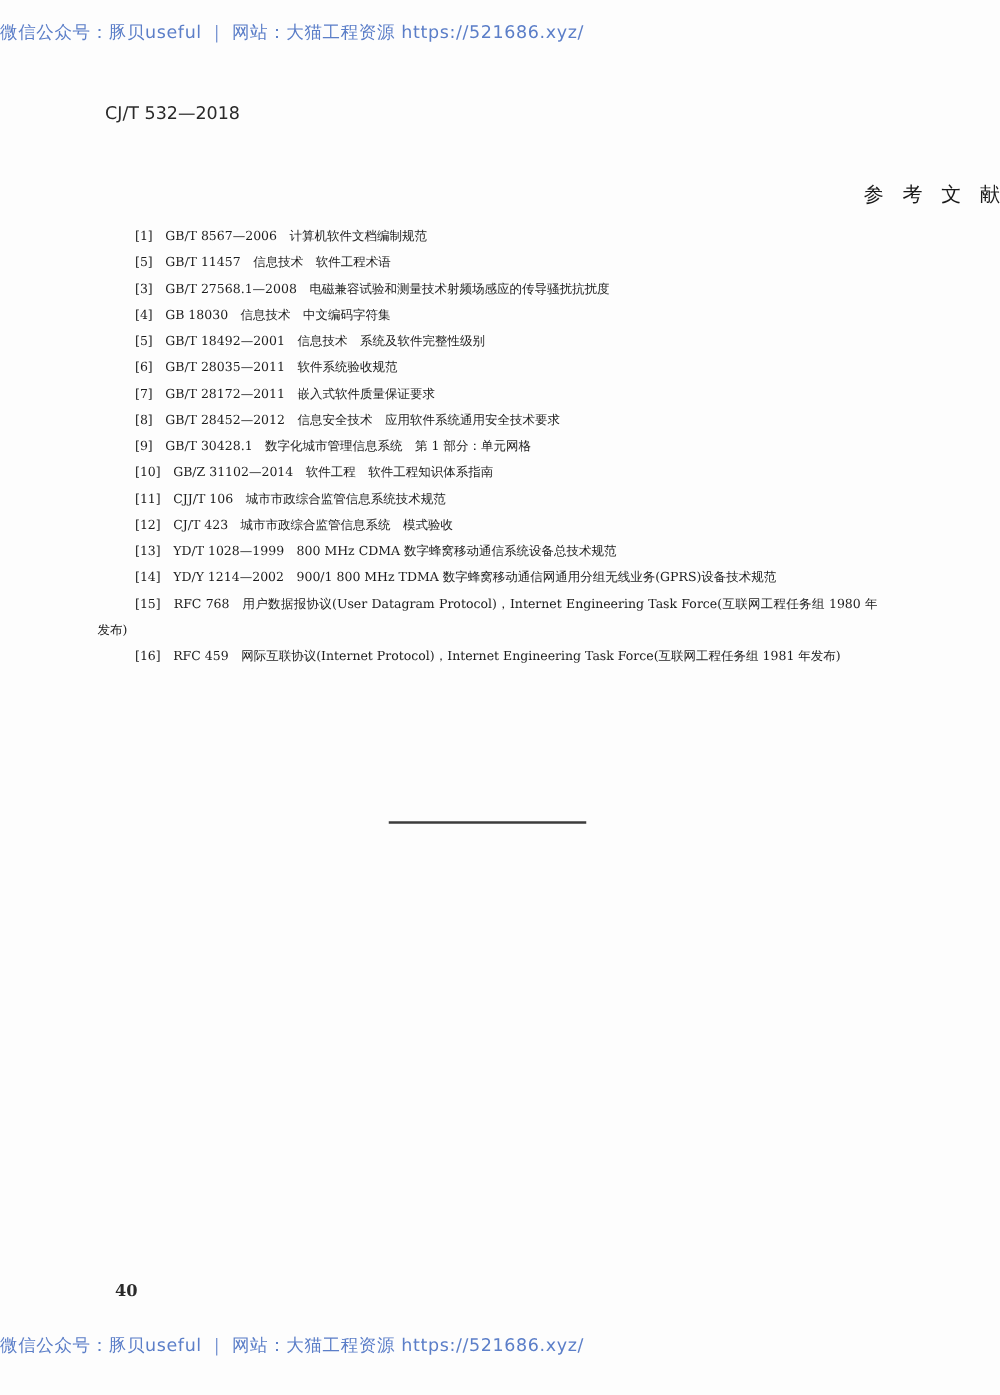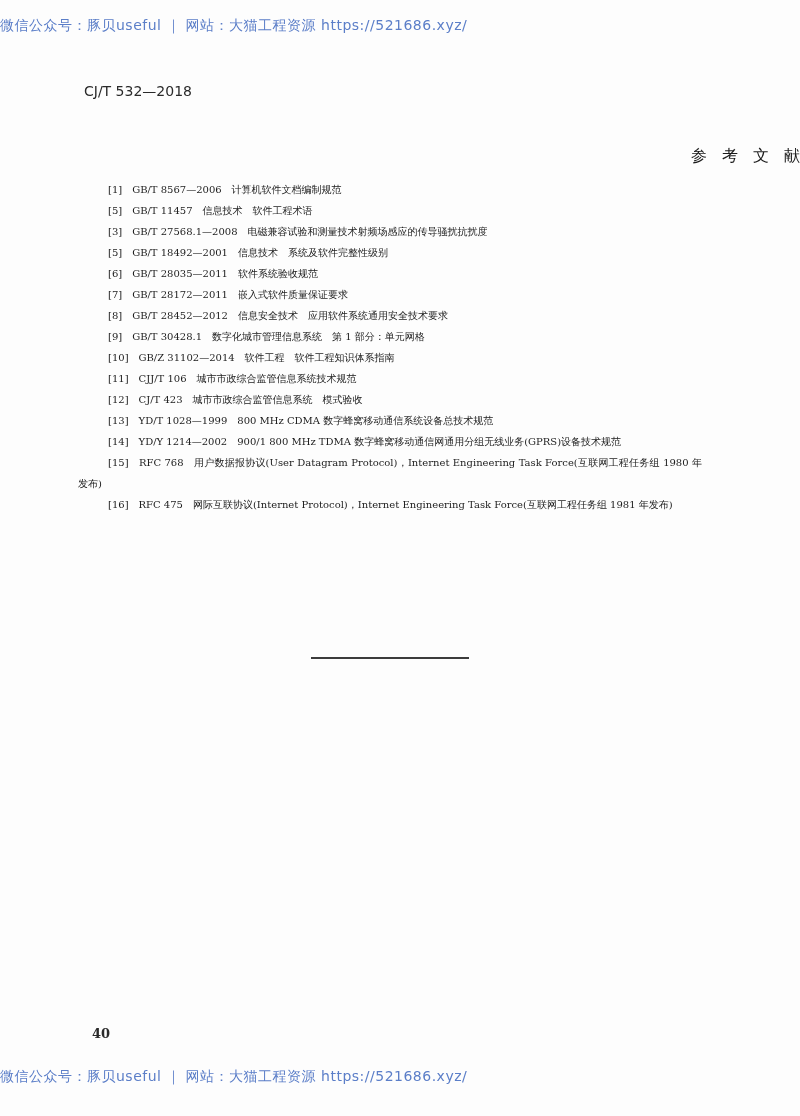--- a/index.html
+++ b/index.html
@@ -71,32 +71,33 @@
   <div class="doc-code">CJ/T 532—2018</div>
 
   <div class="title">
     <span>参考文献</span>
   </div>
 
   <div class="refs">
     <p>[1]　GB/T 8567—2006　计算机软件文档编制规范</p>
     <p>[5]　GB/T 11457　信息技术　软件工程术语</p>
     <p>[3]　GB/T 27568.1—2008　电磁兼容试验和测量技术射频场感应的传导骚扰抗扰度</p>
+    <p>[4]　GB 18030　信息技术　中文编码字符集</p>
     <p>[5]　GB/T 18492—2001　信息技术　系统及软件完整性级别</p>
     <p>[6]　GB/T 28035—2011　软件系统验收规范</p>
     <p>[7]　GB/T 28172—2011　嵌入式软件质量保证要求</p>
     <p>[8]　GB/T 28452—2012　信息安全技术　应用软件系统通用安全技术要求</p>
     <p>[9]　GB/T 30428.1　数字化城市管理信息系统　第 1 部分：单元网格</p>
     <p>[10]　GB/Z 31102—2014　软件工程　软件工程知识体系指南</p>
     <p>[11]　CJJ/T 106　城市市政综合监管信息系统技术规范</p>
     <p>[12]　CJ/T 423　城市市政综合监管信息系统　模式验收</p>
     <p>[13]　YD/T 1028—1999　800 MHz CDMA 数字蜂窝移动通信系统设备总技术规范</p>
     <p>[14]　YD/Y 1214—2002　900/1 800 MHz TDMA 数字蜂窝移动通信网通用分组无线业务(GPRS)设备技术规范</p>
     <p>[15]　RFC 768　用户数据报协议(User Datagram Protocol)，Internet Engineering Task Force(互联网工程任务组 1980 年发布)</p>
-    <p>[16]　RFC 475　网际互联协议(Internet Protocol)，Internet Engineering Task Force(互联网工程任务组 1981 年发布)</p>
+    <p>[16]　RFC 459　网际互联协议(Internet Protocol)，Internet Engineering Task Force(互联网工程任务组 1981 年发布)</p>
   </div>
 
   <div class="end-rule"></div>
 
   <div class="page-number">40</div>
 
   <div class="watermark watermark-bottom" style="color: rgb(91, 126, 200);">微信公众号：豚贝useful ｜ 网站：大猫工程资源 https://521686.xyz/</div>
 
 </div>
 

